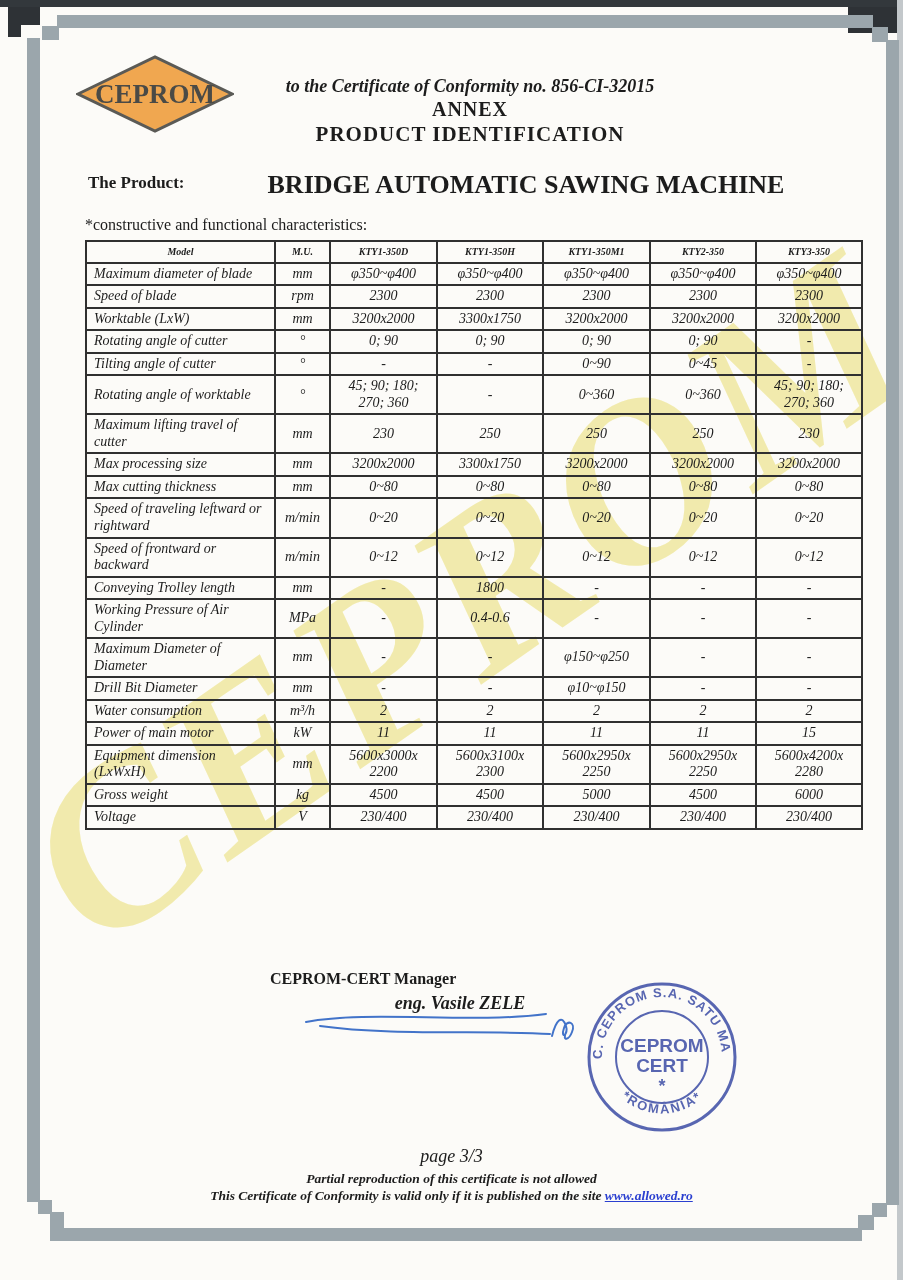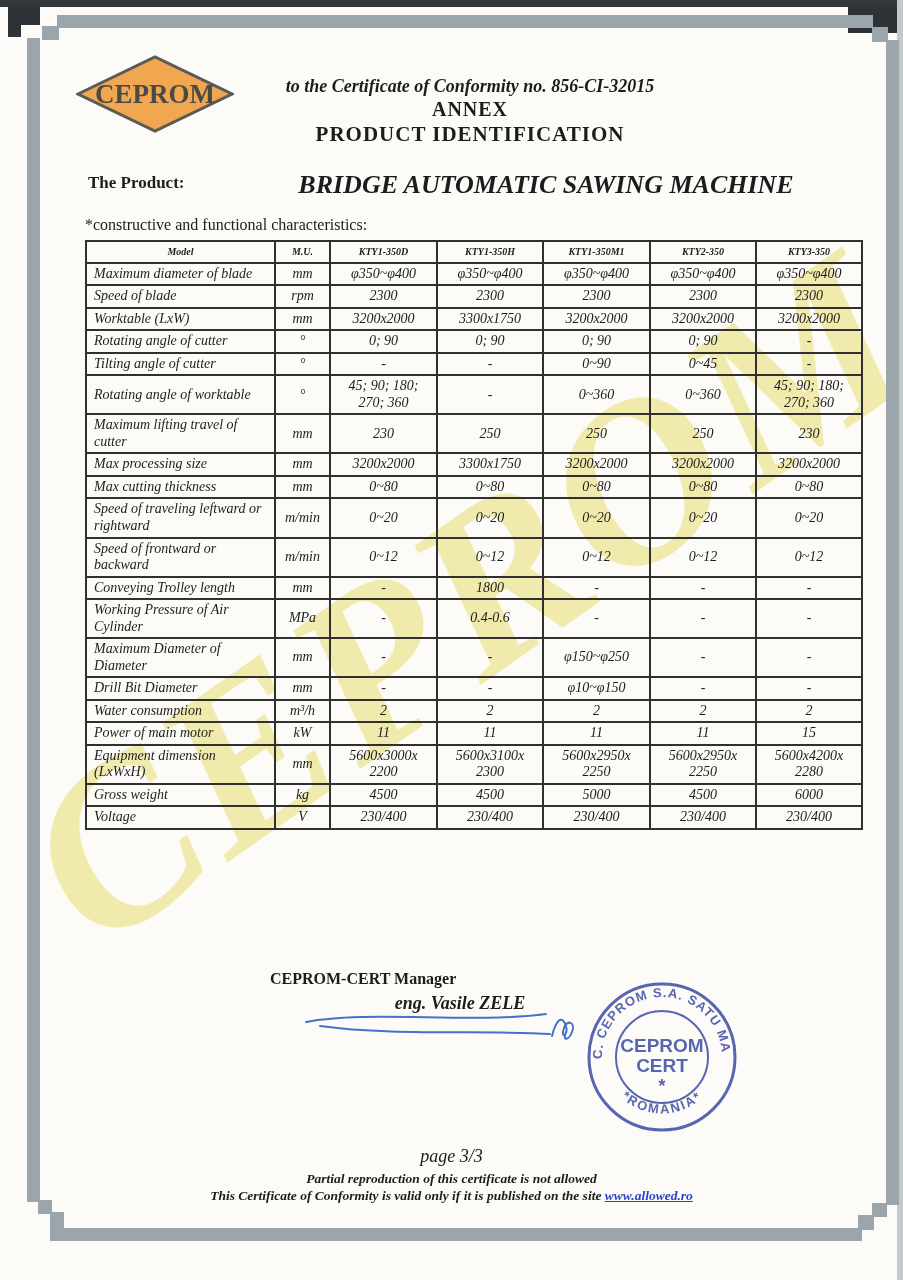--- a/index.html
+++ b/index.html
@@ -19,21 +19,21 @@
     letter-spacing:6px;color:var(--watermark,#efe79b);opacity:.8;pointer-events:none;
   }
   
   .hdr{position:absolute;z-index:2;}
   #logo{left:76px;top:54px;width:158px;height:80px;}
   #logo text{font-family:"Liberation Serif",serif;font-weight:bold;}
   #annex-title{left:230px;top:50px;width:480px;text-align:center;font-size:20px;font-weight:bold;letter-spacing:1px;margin-top:48px;}
   #annex-subtitle{left:190px;top:76px;width:560px;text-align:center;font-size:18px;font-weight:bold;font-style:italic;}
   #section-title{left:170px;top:122px;width:600px;text-align:center;font-size:21px;font-weight:bold;letter-spacing:1px;}
   #product-label{left:88px;top:173px;font-size:17px;font-weight:bold;}
-  #product-name{left:286px;top:170px;width:520px;text-align:center;font-size:26px;font-weight:bold;font-style:italic;}
+  #product-name{left:266px;top:170px;width:520px;text-align:center;font-size:26px;font-weight:bold;}
   #char-note{left:85px;top:216px;font-size:16px;}
   
   #spec-table-wrap{position:absolute;left:85px;top:240px;z-index:2;}
   table{border-collapse:collapse;width:776px;table-layout:fixed;background:transparent;}
   th,td{border:2px solid #303030;padding:2px 4px;font-style:italic;line-height:1.18;
         overflow-wrap:break-word;}
   th{font-size:10px;font-weight:bold;text-align:center;padding:4px 2px;}
   td.label{font-size:14px;text-align:left;padding-left:7px;}
   td.mu{font-size:14px;text-align:center;}
   td.val{font-size:14px;text-align:center;}

